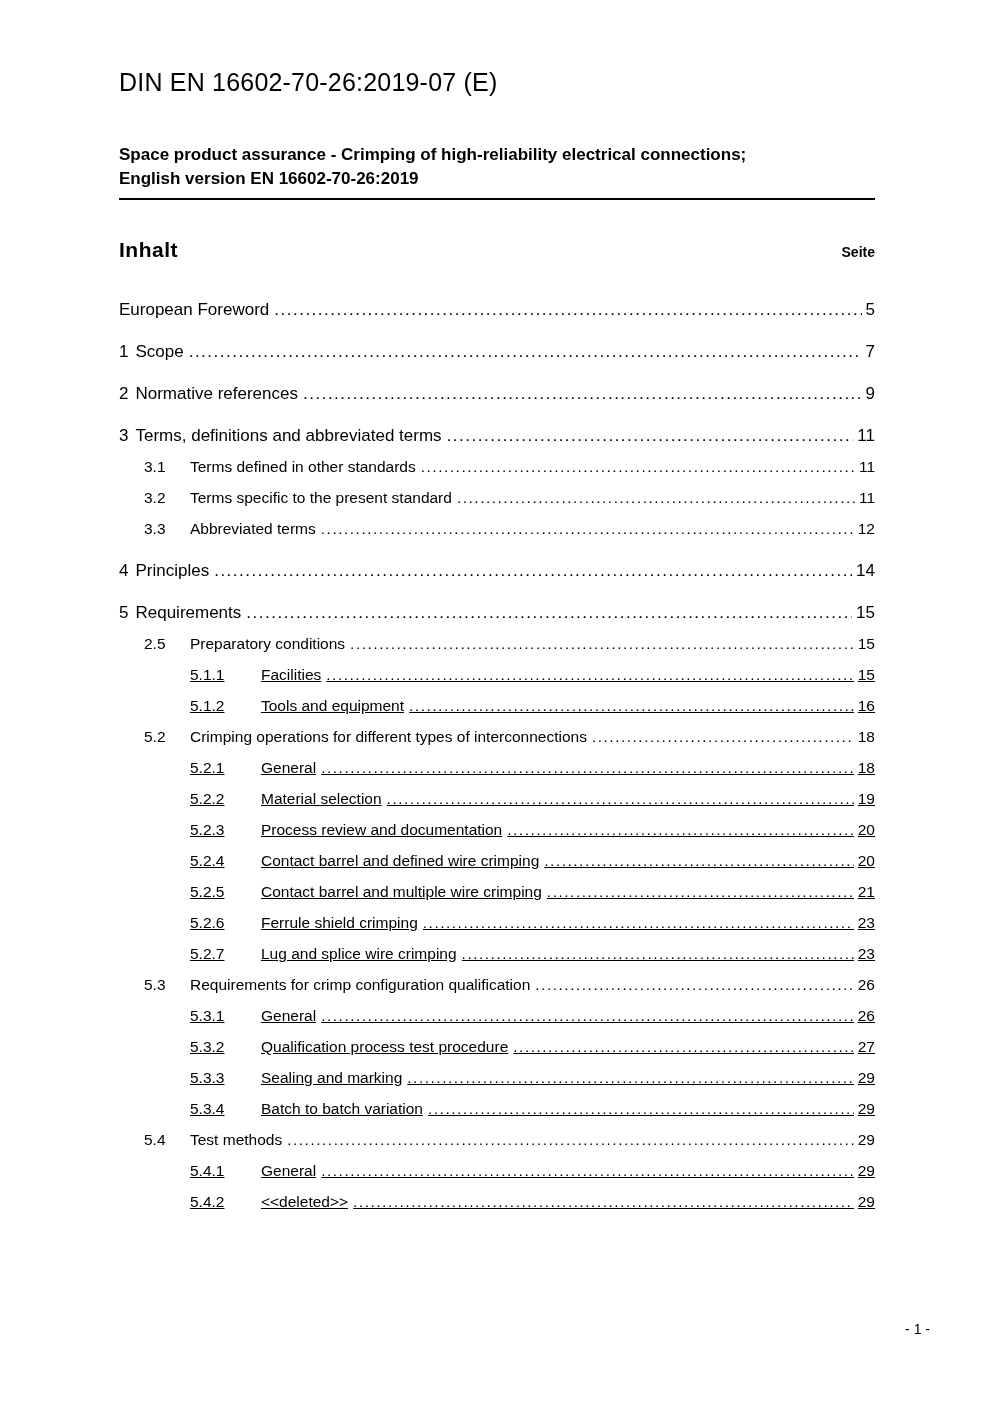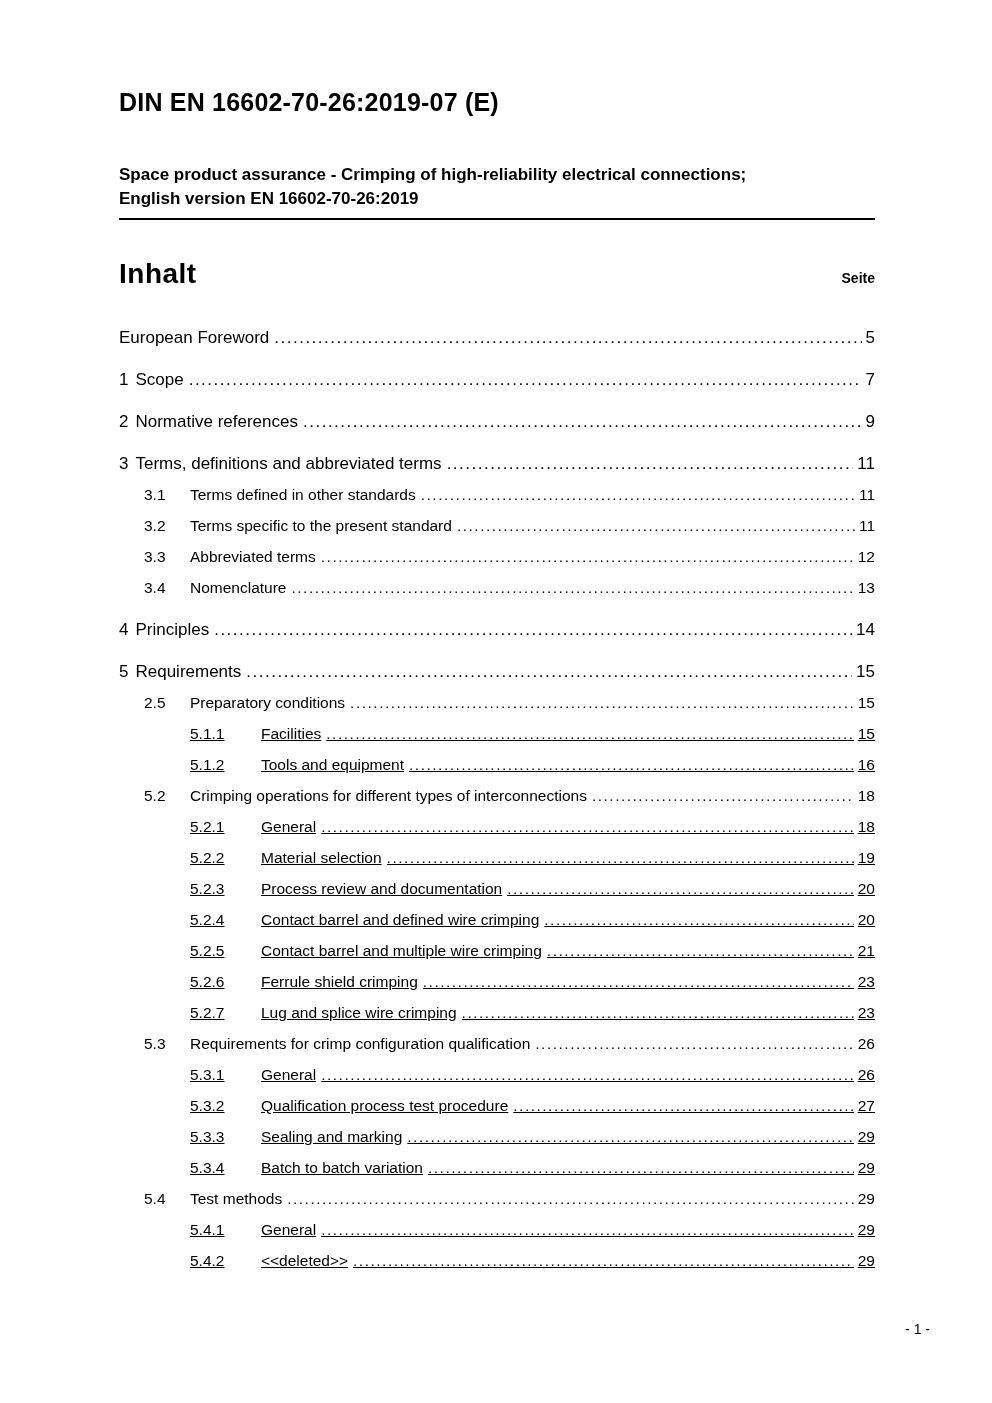--- a/index.html
+++ b/index.html
@@ -12,44 +12,44 @@
     position: relative;
     overflow: hidden;
   }
   .content {
     position: absolute;
     left: 119px;
     top: 0;
     width: 756px;
   }
   .doc-number {
-    margin-top: 88px;
+    margin-top: 68px;
     font-size: 25px;
-    font-weight: bold;
+    font-weight: normal;
     letter-spacing: 0.2px;
   }
   .subtitle {
     margin-top: 46px;
     font-size: 17px;
     font-weight: bold;
     line-height: 24px;
   }
   .subtitle-rule {
     margin-top: 7px;
     border-bottom: 2px solid #000;
     width: 100%;
   }
   .toc-heading-row {
     margin-top: 38px;
     display: flex;
     justify-content: space-between;
     align-items: baseline;
   }
   .toc-heading {
-    font-size: 28px;
+    font-size: 21px;
     font-weight: bold;
     letter-spacing: 0.5px;
   }
   .seite-label {
     font-size: 14px;
     font-weight: bold;
     text-align: center;
   }
   .toc {
     margin-top: 32px;
@@ -150,26 +150,20 @@
         <span class="toc-label">Terms specific to the present standard</span>
         <span class="toc-dots"></span>
         <span class="toc-page">11</span>
       </div>
       <div class="toc-row level-1">
         <span class="toc-num">3.3</span>
         <span class="toc-label">Abbreviated terms</span>
         <span class="toc-dots"></span>
         <span class="toc-page">12</span>
       </div>
-      <div class="toc-row level-1">
-        <span class="toc-num">3.4</span>
-        <span class="toc-label">Nomenclature</span>
-        <span class="toc-dots"></span>
-        <span class="toc-page">13</span>
-      </div>
       <div class="toc-row level-0">
         <span class="toc-num">4</span>
         <span class="toc-label">Principles</span>
         <span class="toc-dots"></span>
         <span class="toc-page">14</span>
       </div>
       <div class="toc-row level-0">
         <span class="toc-num">5</span>
         <span class="toc-label">Requirements</span>
         <span class="toc-dots"></span>

